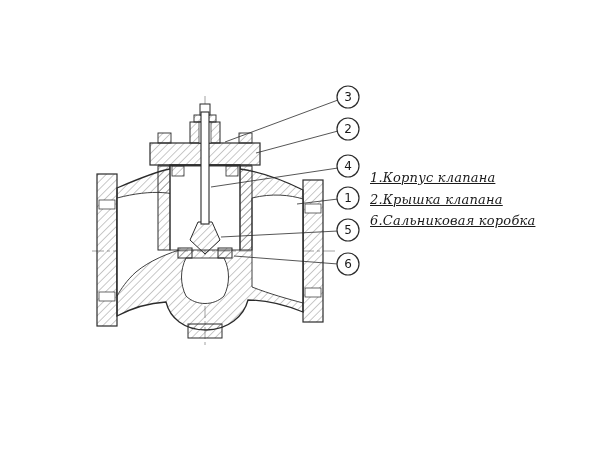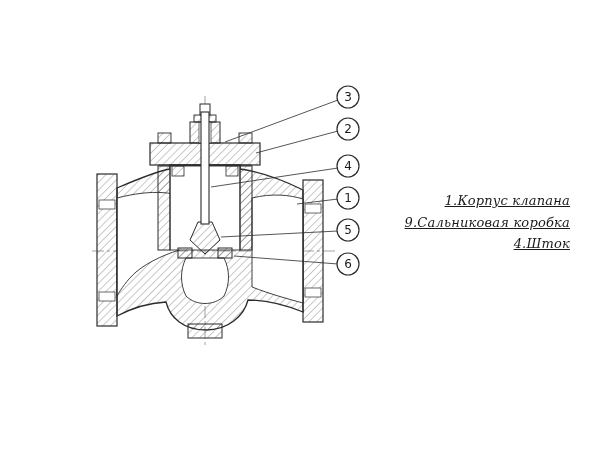--- a/index.html
+++ b/index.html
@@ -6,24 +6,23 @@
   #canvas{
     position:relative;
     width:600px;height:450px;
     background:#ffffff;
     overflow:hidden;
     font-family:"DejaVu Serif", serif;
   }
   #drawing{position:absolute;left:0;top:0;}
   #legend{
     position:absolute;
-    left:370px;top:190px;
+    left:370px;top:167px;
     width:200px;
     color:#1a1a1a;
-    text-align:right;
   }
   .legend-item{
     font-family:"DejaVu Serif", serif;
     font-style:italic;
     font-size:13px;
     line-height:21.5px;
     text-decoration:underline;
     white-space:nowrap;
     letter-spacing:0.2px;
   }
@@ -142,17 +141,17 @@
       </g>
       <g>
         <circle cx="348" cy="264" r="11" fill="#ffffff" stroke="#2b2b2b" stroke-width="1.2"></circle>
         <text class="callout-num" x="348" y="268" text-anchor="middle">6</text>
       </g>
     </g>
   </svg>
 
   <div id="legend">
     <div class="legend-item">1.Корпус клапана</div>
-    <div class="legend-item">9.Сальниковая коробка</div>
-    <div class="legend-item">4.Шток</div>
+    <div class="legend-item">2.Крышка клапана</div>
+    <div class="legend-item">6.Сальниковая коробка</div>
   </div>
 
 </div>
 
 </body></html>

